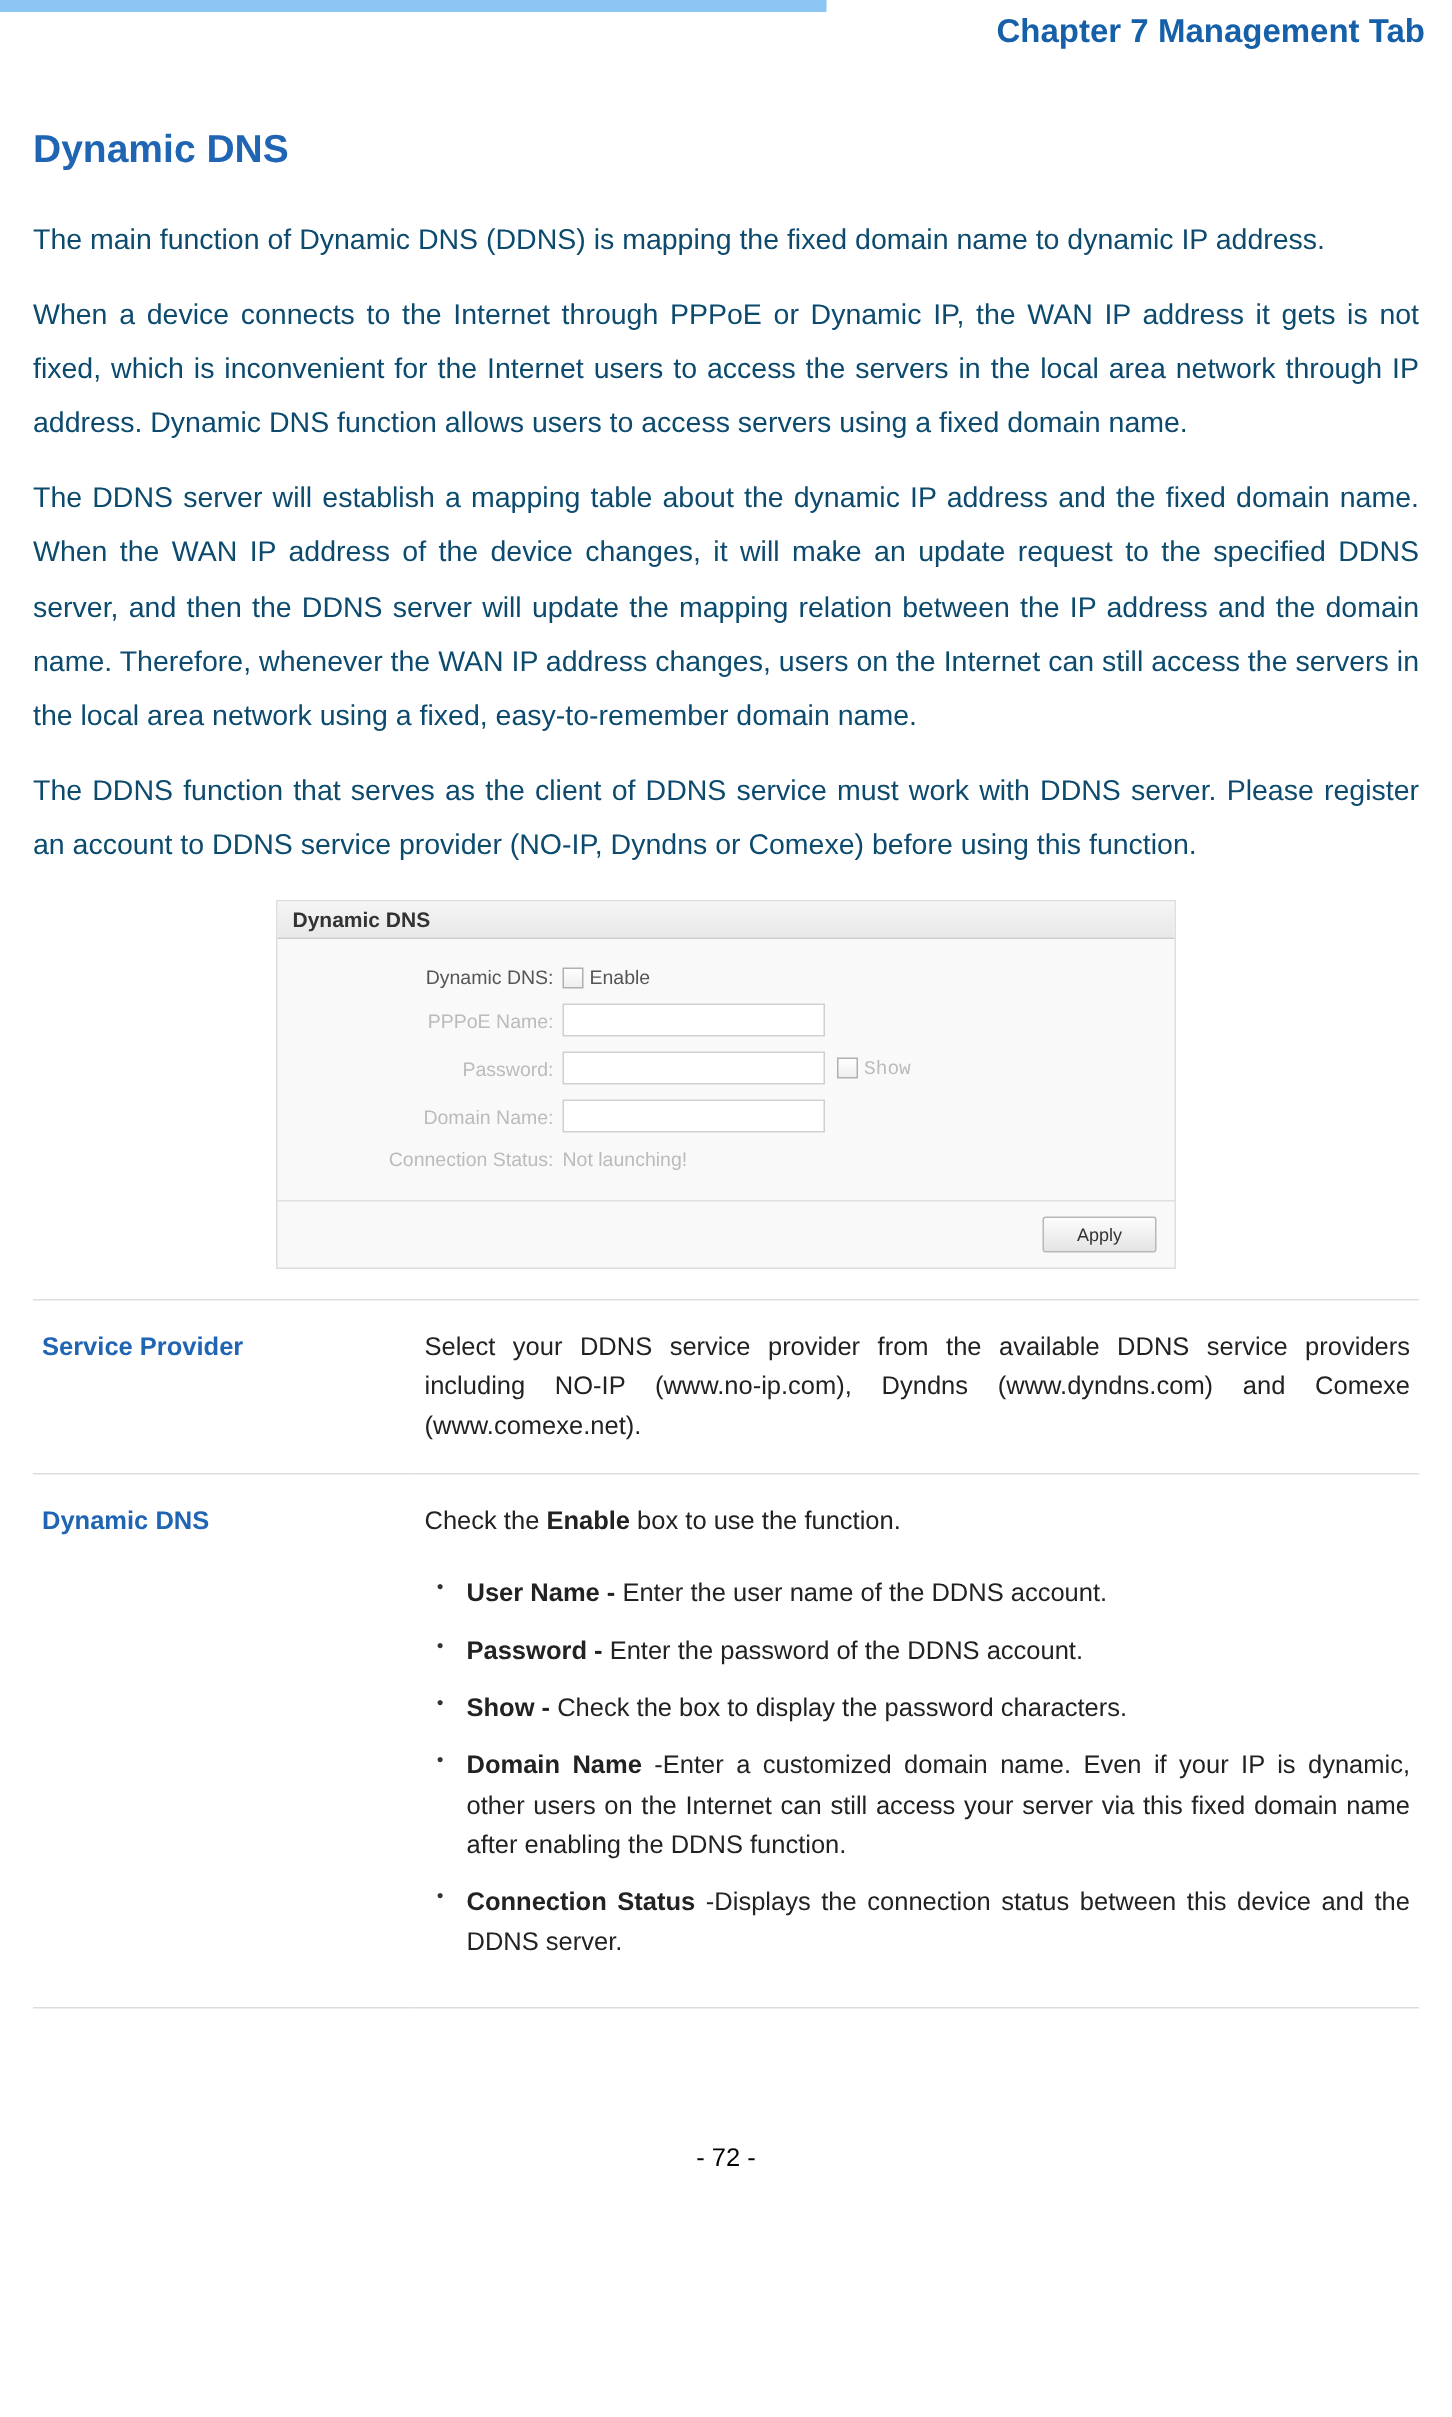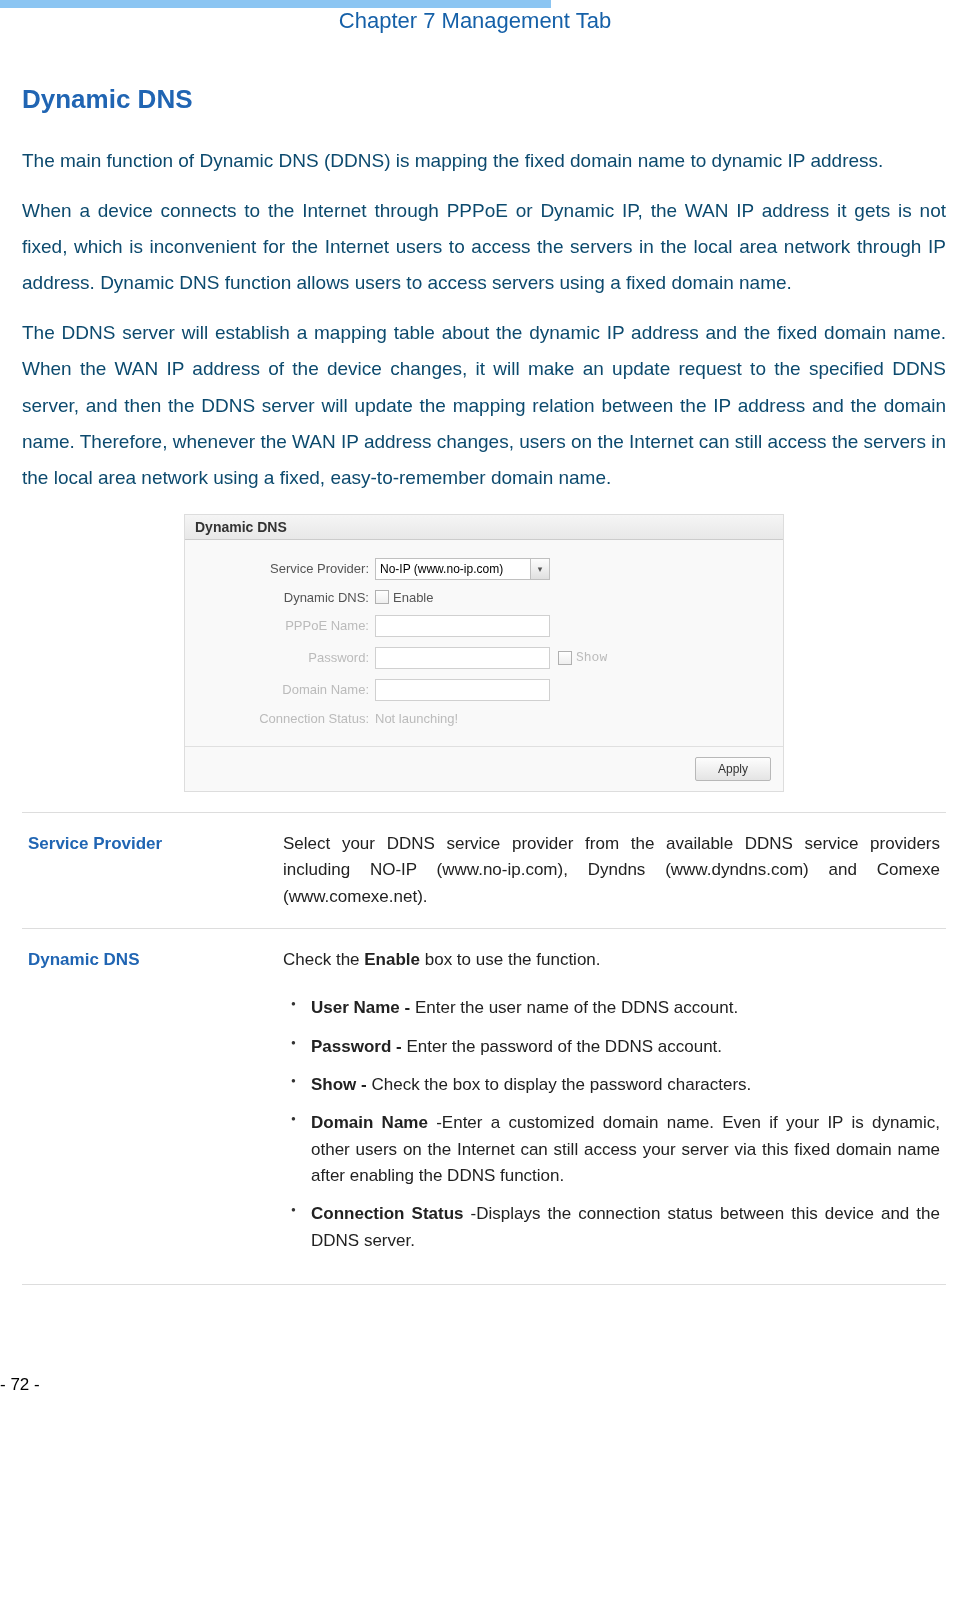--- a/index.html
+++ b/index.html
@@ -16,25 +16,25 @@
     }
     .header-bar {
       height: 8px;
       width: 551px;
       background: #8bc5f2;
       position: absolute;
       left: 0;
       top: 0;
     }
     .chapter-header {
-      text-align: center;
+      text-align: right;
       color: #1560a8;
       font-size: 22px;
       padding: 8px 18px 0 0;
-      font-weight: 400;
+      font-weight: 700;
     }
     .content {
       padding: 50px 22px 0 22px;
     }
     .section-title {
       color: #2065b3;
       font-size: 26px;
       font-weight: bold;
       margin-bottom: 28px;
     }
@@ -209,52 +209,47 @@
     }
     .bullet-list li::before {
       content: "●";
       position: absolute;
       left: 8px;
       top: 3px;
       font-size: 8px;
       color: #333;
     }
     .page-num {
+      text-align: center;
       font-size: 17px;
       margin-top: 90px;
       padding-bottom: 20px;
     }
     .inline-after {
       margin-left: 8px;
     }
   </style>
 </head>
 <body>
 
 <div class="header-bar"></div>
 <div class="chapter-header">Chapter 7 Management Tab</div>
 
 <div class="content">
   <h1 class="section-title">Dynamic DNS</h1>
 
   <p class="para">The main function of Dynamic DNS (DDNS) is mapping the fixed domain name to dynamic IP address.</p>
   <p class="para">When a device connects to the Internet through PPPoE or Dynamic IP, the WAN IP address it gets is not fixed, which is inconvenient for the Internet users to access the servers in the local area network through IP address. Dynamic DNS function allows users to access servers using a fixed domain name.</p>
   <p class="para">The DDNS server will establish a mapping table about the dynamic IP address and the fixed domain name. When the WAN IP address of the device changes, it will make an update request to the specified DDNS server, and then the DDNS server will update the mapping relation between the IP address and the domain name. Therefore, whenever the WAN IP address changes, users on the Internet can still access the servers in the local area network using a fixed, easy-to-remember domain name.</p>
+  <p class="para">The DDNS function that serves as the client of DDNS service must work with DDNS server. Please register an account to DDNS service provider (NO-IP, Dyndns or Comexe) before using this function.</p>
 
   <div class="screenshot-panel">
     <div class="panel-title">Dynamic DNS</div>
     <div class="panel-body">
 
-      <div class="form-row">
-        <div class="form-label">Service Provider:</div>
-        <div class="dropdown">
-          <div class="dropdown-text">No-IP (www.no-ip.com)</div>
-          <div class="dropdown-arrow">▾</div>
-        </div>
-      </div>
 
       <div class="form-row">
         <div class="form-label">Dynamic DNS:</div>
         <span class="checkbox-mock"></span>
         <span class="checkbox-label">Enable</span>
       </div>
 
       <div class="form-row">
         <div class="form-label disabled-label">PPPoE Name:</div>
         <input class="form-control" type="text" disabled="" value="" style="">

